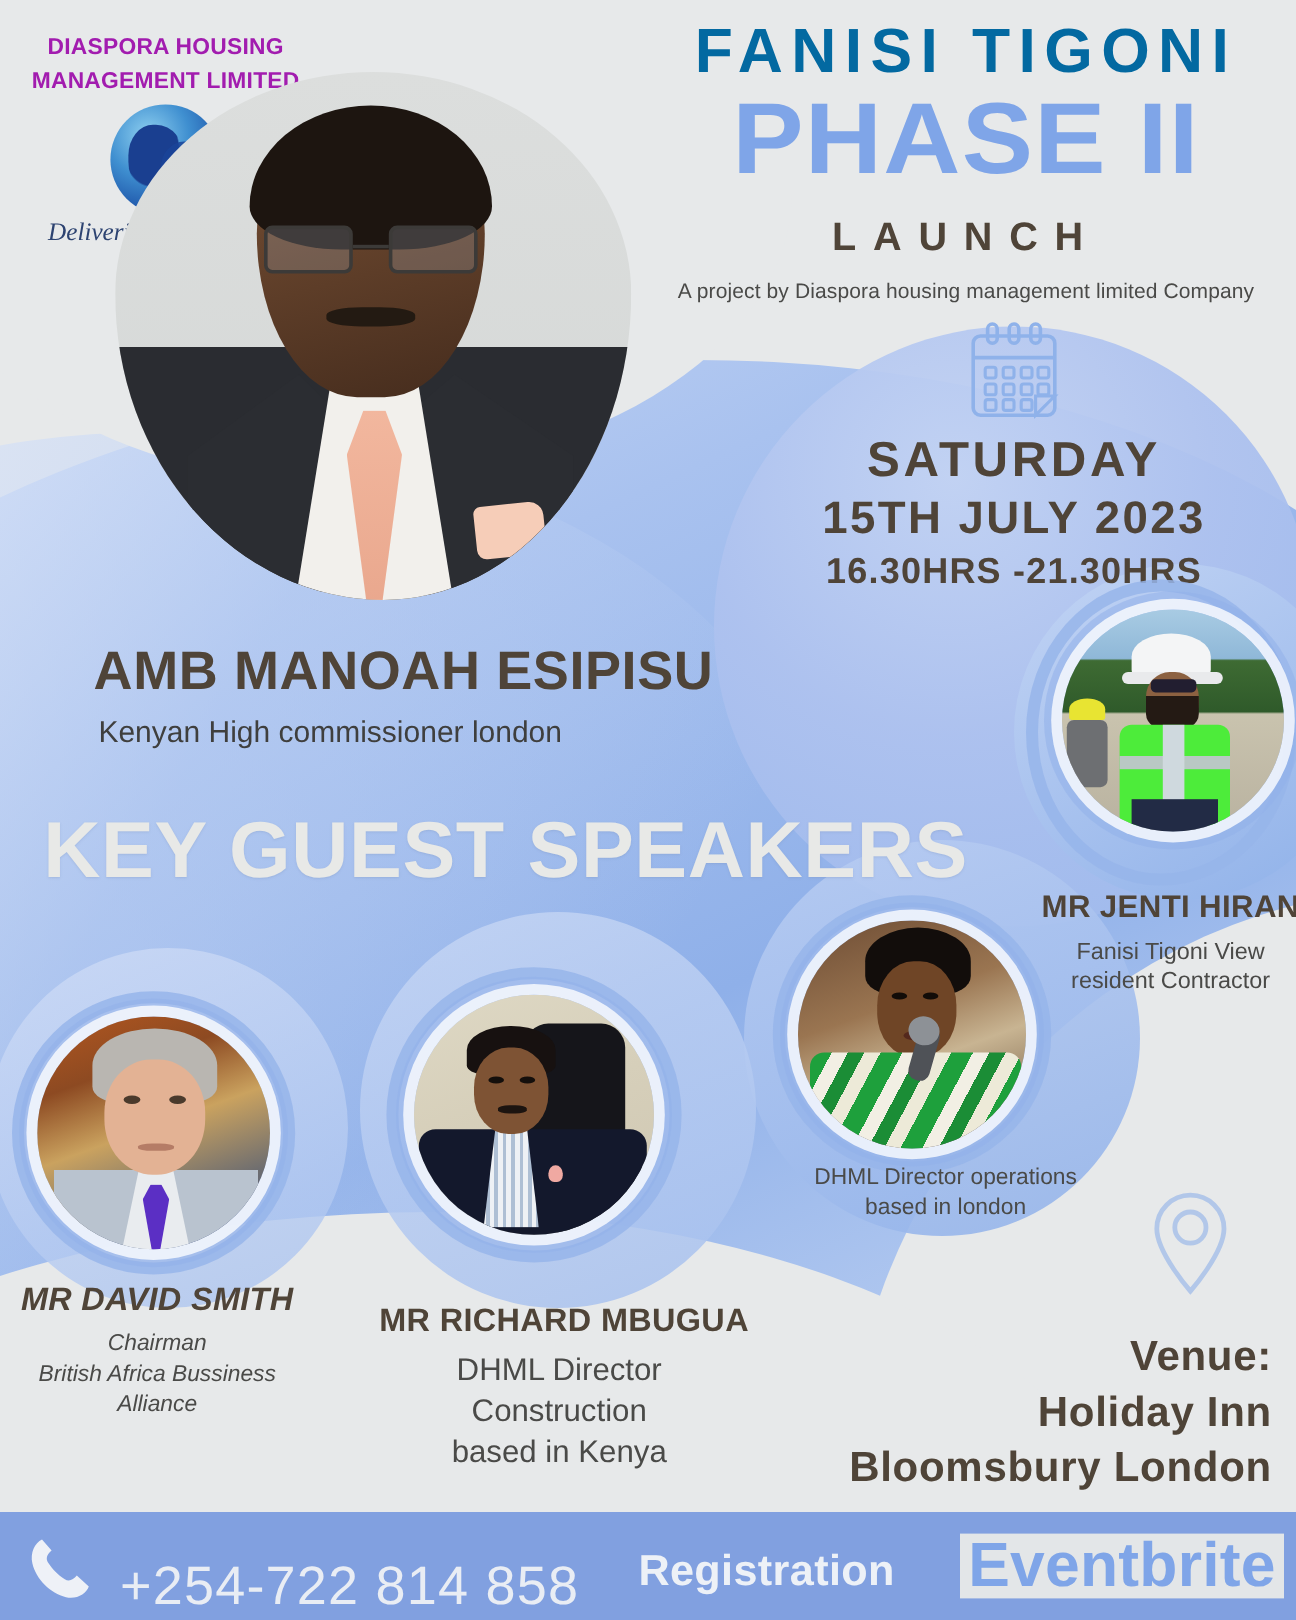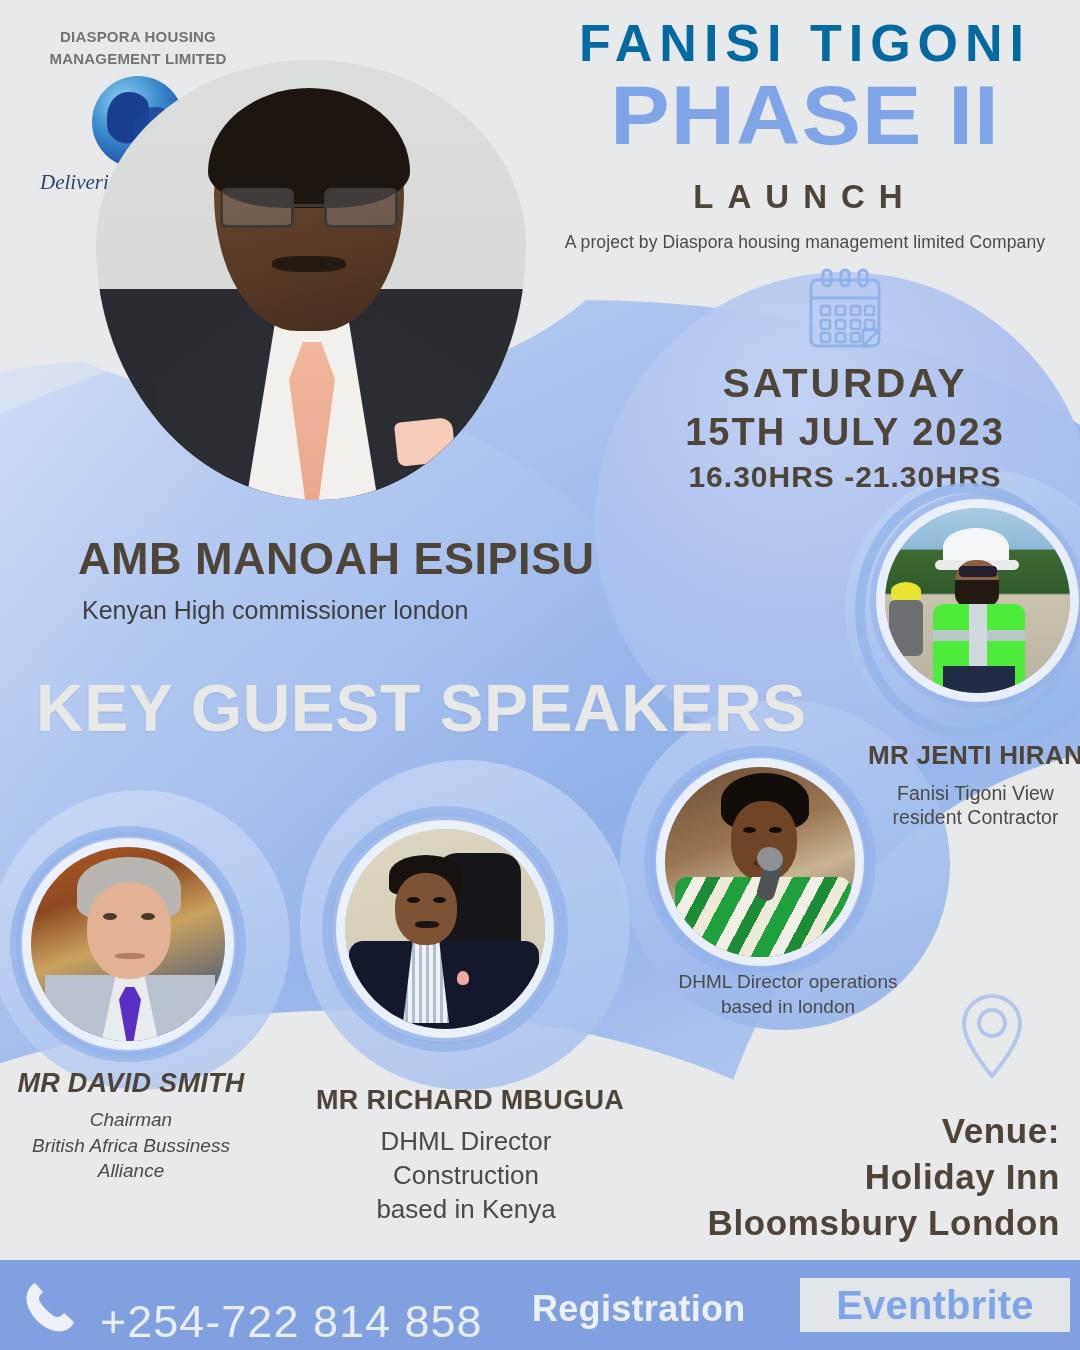--- a/index.html
+++ b/index.html
@@ -80,21 +80,21 @@
   }
   
   .bg-top-grey{
     position:absolute;left:-100px;top:-120px;width:760px;height:520px;
     background:#e7e9ea;border-radius:0 0 52% 48% / 0 0 46% 56%;
   }
 
   
   .logo{position:absolute;left:18px;top:26px;width:240px;text-align:center;}
   .logo-line{
-    color:#737373;font-weight:bold;font-size:15px;letter-spacing:.2px;
+    color:#a21caf;font-weight:bold;font-size:19px;letter-spacing:.2px;
     line-height:1.45;white-space:nowrap;overflow:hidden;
   }
   .globe{
     width:92px;height:92px;margin:6px auto 2px auto;border-radius:50%;
     background:radial-gradient(circle at 34% 28%,#8fd0f0 0%,#3f8fd0 38%,#1d53a8 72%,#123a82 100%);
     position:relative;overflow:hidden;
   }
   .globe::before{
     content:"";position:absolute;left:16%;top:18%;width:52%;height:64%;
     background:radial-gradient(ellipse at 40% 35%,#1a3f90 0%,#1a3f90 55%,rgba(26,63,144,0) 58%);
@@ -330,21 +330,21 @@
     color:#e9edf4;font-size:45px;font-weight:normal;letter-spacing:1px;
   }
   .reg-label{
     position:absolute;left:532px;top:28px;
     color:#edf1f7;font-size:36px;font-weight:bold;letter-spacing:.3px;
   }
   .eventbrite{
     position:absolute;left:800px;top:18px;width:270px;height:54px;
     background:#e3e6e8;display:flex;align-items:center;justify-content:center;
   }
-  .eventbrite span{color:#7fa5e8;font-size:40px;font-weight:bold;letter-spacing:.2px;}
+  .eventbrite span{color:#7fa5e8;font-size:52px;font-weight:bold;letter-spacing:.2px;}
 </style>
 </head>
 <body>
 
 <div class="poster">
 
   <div class="bg-layer">
     <div class="bg-wave-main"></div>
     <div class="bg-wave-soft"></div>
     <div class="bg-date-circle"></div>

